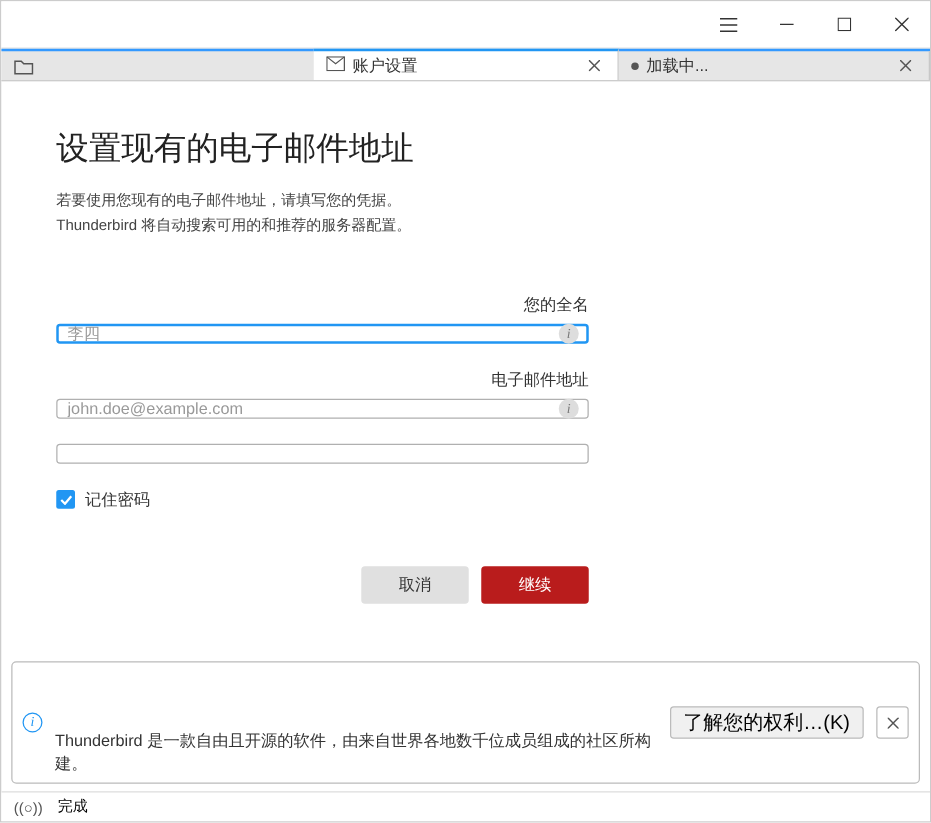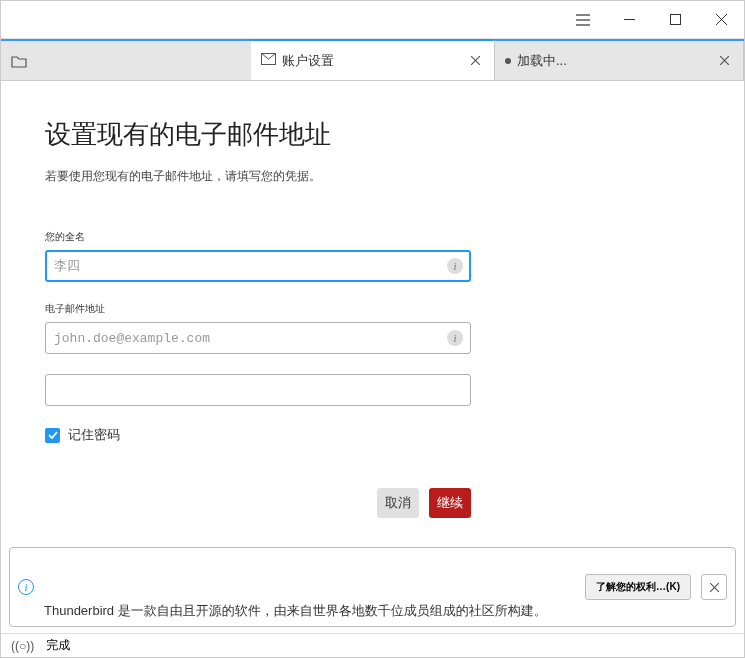--- a/index.html
+++ b/index.html
@@ -28,21 +28,21 @@
       height: 38px;
       display: flex;
       align-items: center;
       justify-content: center;
       color: #333;
       cursor: pointer;
     }
     .titlebar-btn svg { display: block; }
     
     .tabstrip {
-      height: 42px;
+      height: 26px;
       background: #e6e6e6;
       display: flex;
       border-top: 2px solid #3399ff;
       border-bottom: 1px solid #ccc;
     }
     .tab-icon-cell {
       width: 36px;
       display: flex;
       align-items: center;
       justify-content: center;
@@ -81,32 +81,31 @@
       color: #222;
       margin-bottom: 14px;
     }
     .page-subtitle {
       font-size: 12px;
       color: #444;
       line-height: 1.7;
       margin-bottom: 44px;
     }
     .form-group { margin-bottom: 20px; max-width: 426px; }
-    .form-label { font-size: 10px; color: #333; margin-bottom: 6px; display: block; }
+    .form-label { font-size: 13px; color: #333; margin-bottom: 6px; display: block; text-align: right; }
     .input-wrap { position: relative; }
     .text-input {
       width: 100%;
-      height: 32px;
+      height: 16px;
       padding: 0 32px 0 8px;
       border: 1px solid #b0b0b0;
       border-radius: 3px;
       font-size: 13px;
       color: #333;
       outline: none;
-      font-family: Liberation Mono, monospace;
     }
     .text-input.focused {
       border: 2px solid #2196f3;
       padding: 0 31px 0 7px;
     }
     .text-input::placeholder { color: #999; }
     .info-icon {
       position: absolute;
       right: 8px;
       top: 50%;
@@ -141,21 +140,21 @@
     .checkbox-label { font-size: 13px; color: #333; }
     .button-row {
       display: flex;
       justify-content: flex-end;
       gap: 10px;
       margin-top: 44px;
       max-width: 426px;
     }
     .btn {
       height: 30px;
-      padding: 0 8px;
+      padding: 0 30px;
       border: none;
       border-radius: 3px;
       font-size: 13px;
       cursor: pointer;
       font-family: Liberation Mono, monospace;
     }
     .btn-cancel { background: #e0e0e0; color: #333; }
     .btn-continue { background: #b91c1c; color: #fff; }
     
     .notif-bar {
@@ -179,23 +178,22 @@
       font-style: italic;
       flex-shrink: 0;
     }
     .notif-text { flex: 1; font-size: 13px; color: #333; margin-top: 48px; }
     .notif-btn {
       border: 1px solid #bbb;
       background: #f0f0f0;
       border-radius: 3px;
       height: 26px;
       padding: 0 10px;
-      font-size: 10px;
+      font-size: 16px;
       cursor: pointer;
-      font-weight: bold;
     }
     .notif-close {
       width: 26px; height: 26px;
       border: 1px solid #bbb;
       border-radius: 3px;
       display: flex; align-items: center; justify-content: center;
       cursor: pointer;
       font-size: 13px;
       color: #555;
     }
@@ -276,20 +274,21 @@
           <line x1="9" y1="0" x2="0" y2="9" stroke="#555" stroke-width="1.2"></line>
         </svg>
     </span>
   </div>
 </div>
 
 <div class="content-wrap">
   <h1 class="page-title">设置现有的电子邮件地址</h1>
   <div class="page-subtitle">
     <span>若要使用您现有的电子邮件地址，请填写您的凭据。</span><br>
+    <span>Thunderbird 将自动搜索可用的和推荐的服务器配置。</span>
   </div>
 
   <div class="form-group">
     <label class="form-label">您的全名</label>
     <div class="input-wrap">
       <input type="text" class="text-input focused" placeholder="李四" style="">
       <span class="info-icon">i</span>
     </div>
   </div>
 

